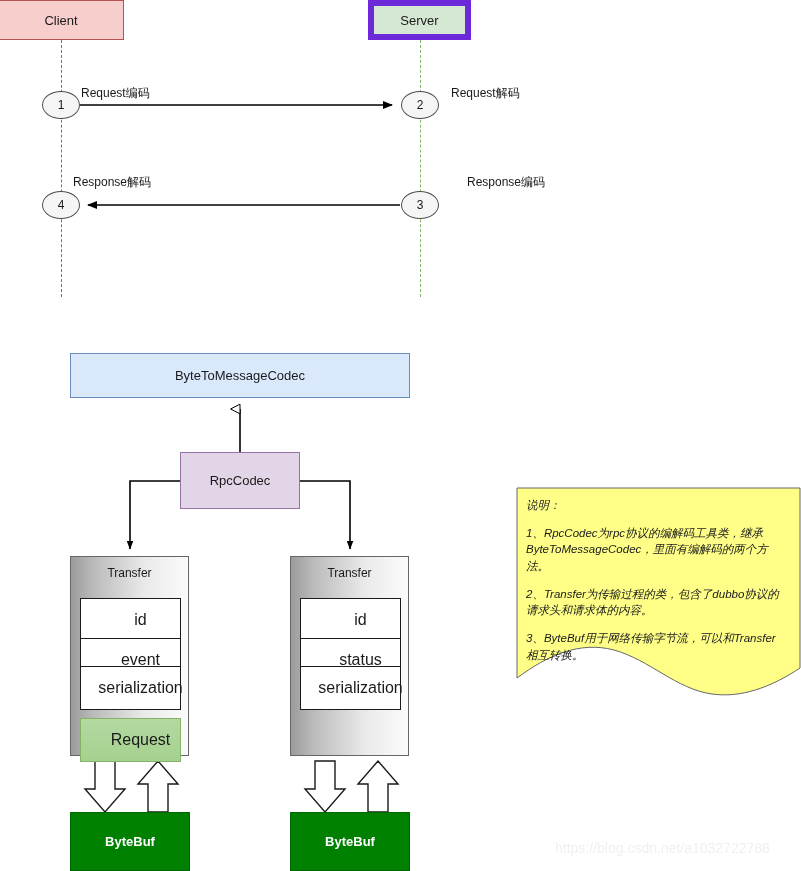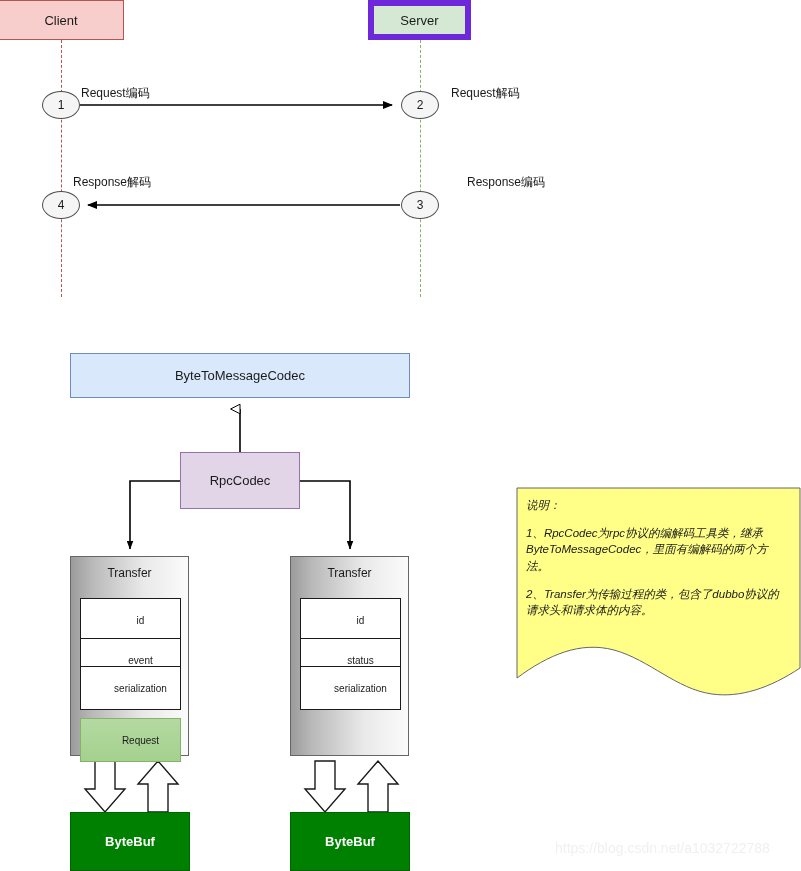--- a/index.html
+++ b/index.html
@@ -112,21 +112,21 @@
     position: absolute;
     left: 9px;
     width: 101px;
     height: 44px;
     box-sizing: border-box;
     border: 1px solid #1a1a1a;
     background: #ffffff;
     display: flex;
     align-items: center;
     justify-content: center;
-    font-size: 10px;
+    font-size: 16px;
     color: #1a1a1a;
     padding-left: 20px;
   }
   .field.f1 { top: 41px; }
   .field.f2 { top: 81px; }
   .field.f3 { top: 109px; }
   .field.payload {
     top: 161px;
     border: 1px solid #82b366;
     background: linear-gradient(to bottom, #b4d9a2 0%, #a4d18e 100%);
@@ -274,18 +274,19 @@
   </div>
   <div class="bytebuf" style="left:290px; top:812px;">
     <span>ByteBuf</span>
   </div>
 
   <div class="note-wrap">
     <div class="note-text">
       <p>说明：</p>
       <p>1、RpcCodec为rpc协议的编解码工具类，继承ByteToMessageCodec，里面有编解码的两个方法。</p>
       <p>2、Transfer为传输过程的类，包含了dubbo协议的请求头和请求体的内容。</p>
+      <p>3、ByteBuf用于网络传输字节流，可以和Transfer相互转换。</p>
     </div>
   </div>
 
   <div class="watermark">https://blog.csdn.net/a1032722788</div>
 
 </div>
 
 </body></html>

